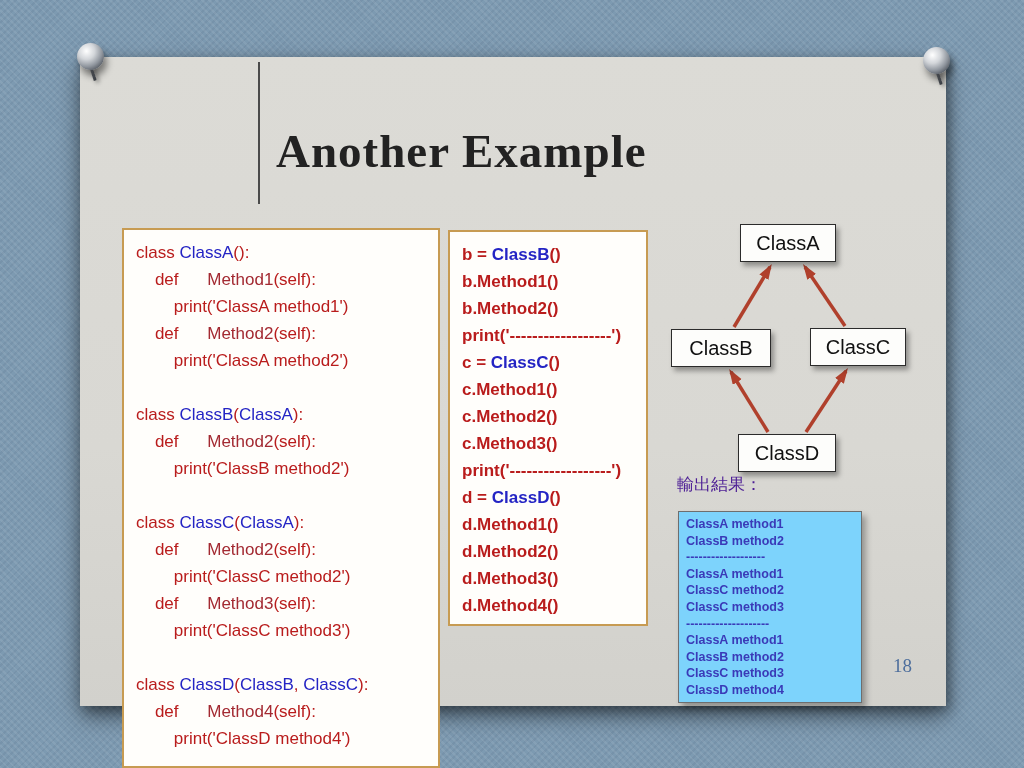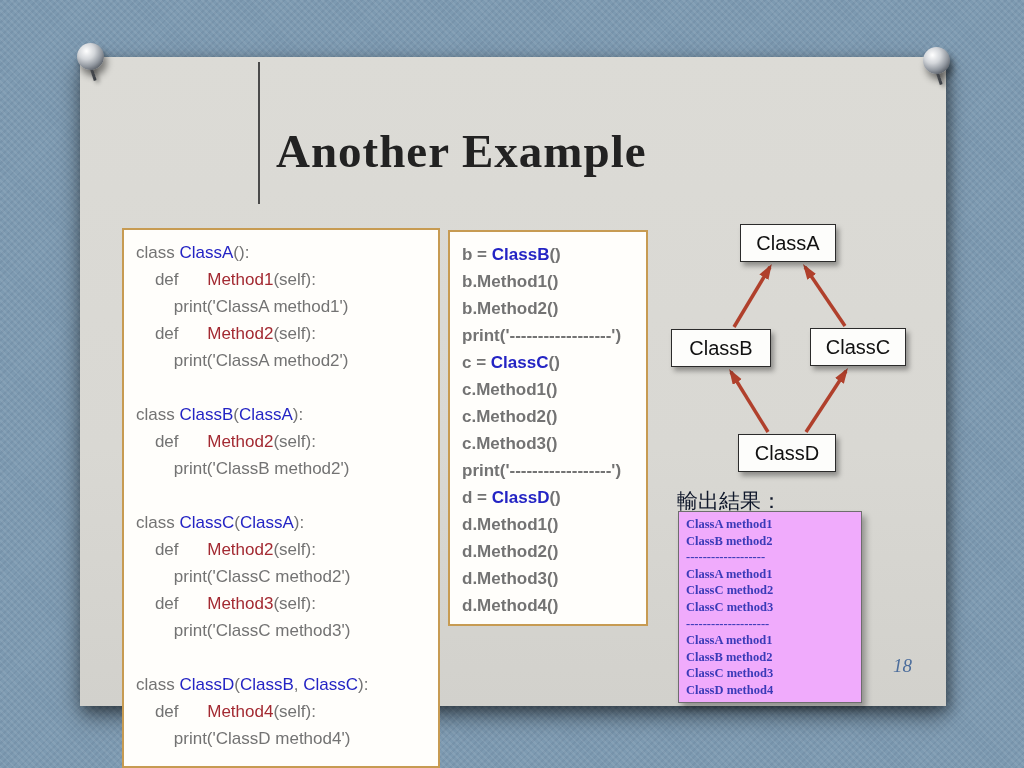--- a/index.html
+++ b/index.html
@@ -45,54 +45,54 @@
   
   .code-box{
     position:absolute;background:#fffefb;border:2px solid var(--code-box-border,#c79b52);
     padding:9px 12px;box-sizing:border-box;
     font-family:"Liberation Sans",sans-serif;font-size:17px;line-height:27px;
     color:#111;white-space:pre;overflow:hidden;
   }
   .code-box.left{left:122px;top:228px;width:318px;height:540px;}
   .code-box.mid{left:448px;top:230px;width:200px;height:396px;font-weight:bold;}
   .code-line{white-space:pre;}
-  .tok-p{color:#737373;}
+  .tok-p{color:#b91c1c;}
   .tok-cls{color:var(--class-name,#2424c4);}
   .tok-m{color:var(--method-name,#a32a32);margin-left:24px;}
 
   
   svg.edges{position:absolute;left:660px;top:210px;width:270px;height:280px;overflow:visible;}
   svg.edges .edge{stroke:var(--arrow,#b0402c);stroke-width:3.5;fill:none;}
   svg.edges .ah{fill:var(--arrow,#b0402c);}
   .dnode{
     position:absolute;background:#fdfdfb;border:1px solid #2b2b2b;
     box-shadow:3px 4px 5px rgba(0,0,0,0.35);
     display:flex;align-items:center;justify-content:center;
     font-size:20px;color:#111;box-sizing:border-box;
   }
   .dnode.a{left:740px;top:224px;width:96px;height:38px;}
   .dnode.b{left:671px;top:329px;width:100px;height:38px;}
   .dnode.c{left:810px;top:328px;width:96px;height:38px;}
   .dnode.d{left:738px;top:434px;width:98px;height:38px;}
 
-  .out-label{position:absolute;left:677px;top:487px;font-size:21px;color:#0f172a;}
+  .out-label{position:absolute;left:677px;top:473px;font-size:17px;color:#4c1d95;}
   .out-box{
     position:absolute;left:678px;top:511px;width:184px;height:192px;
-    background:#f0abfc;border:1px solid #6e6e6e;box-sizing:border-box;
+    background:#7dd3fc;border:1px solid #6e6e6e;box-sizing:border-box;
     box-shadow:4px 5px 6px rgba(0,0,0,0.3);
     padding:4px 7px;
-    font-family:Liberation Serif, serif;
+    font-family:Liberation Sans, sans-serif;
     font-size:12.5px;line-height:16.6px;font-weight:bold;
     color:var(--output-text,#3a3ab8);white-space:pre;overflow:hidden;
   }
   .out-line{white-space:pre;}
 
   .page-num{
     position:absolute;left:893px;top:655px;
-    font-family:"Liberation Serif",serif;font-style:italic;
+    font-family:"Liberation Serif",serif;
     font-size:19px;color:var(--page-number,#4d6e9c);
   }
 </style>
 </head>
 <body>
 
 <div id="stage">
 
   <div class="slide"></div>
 

